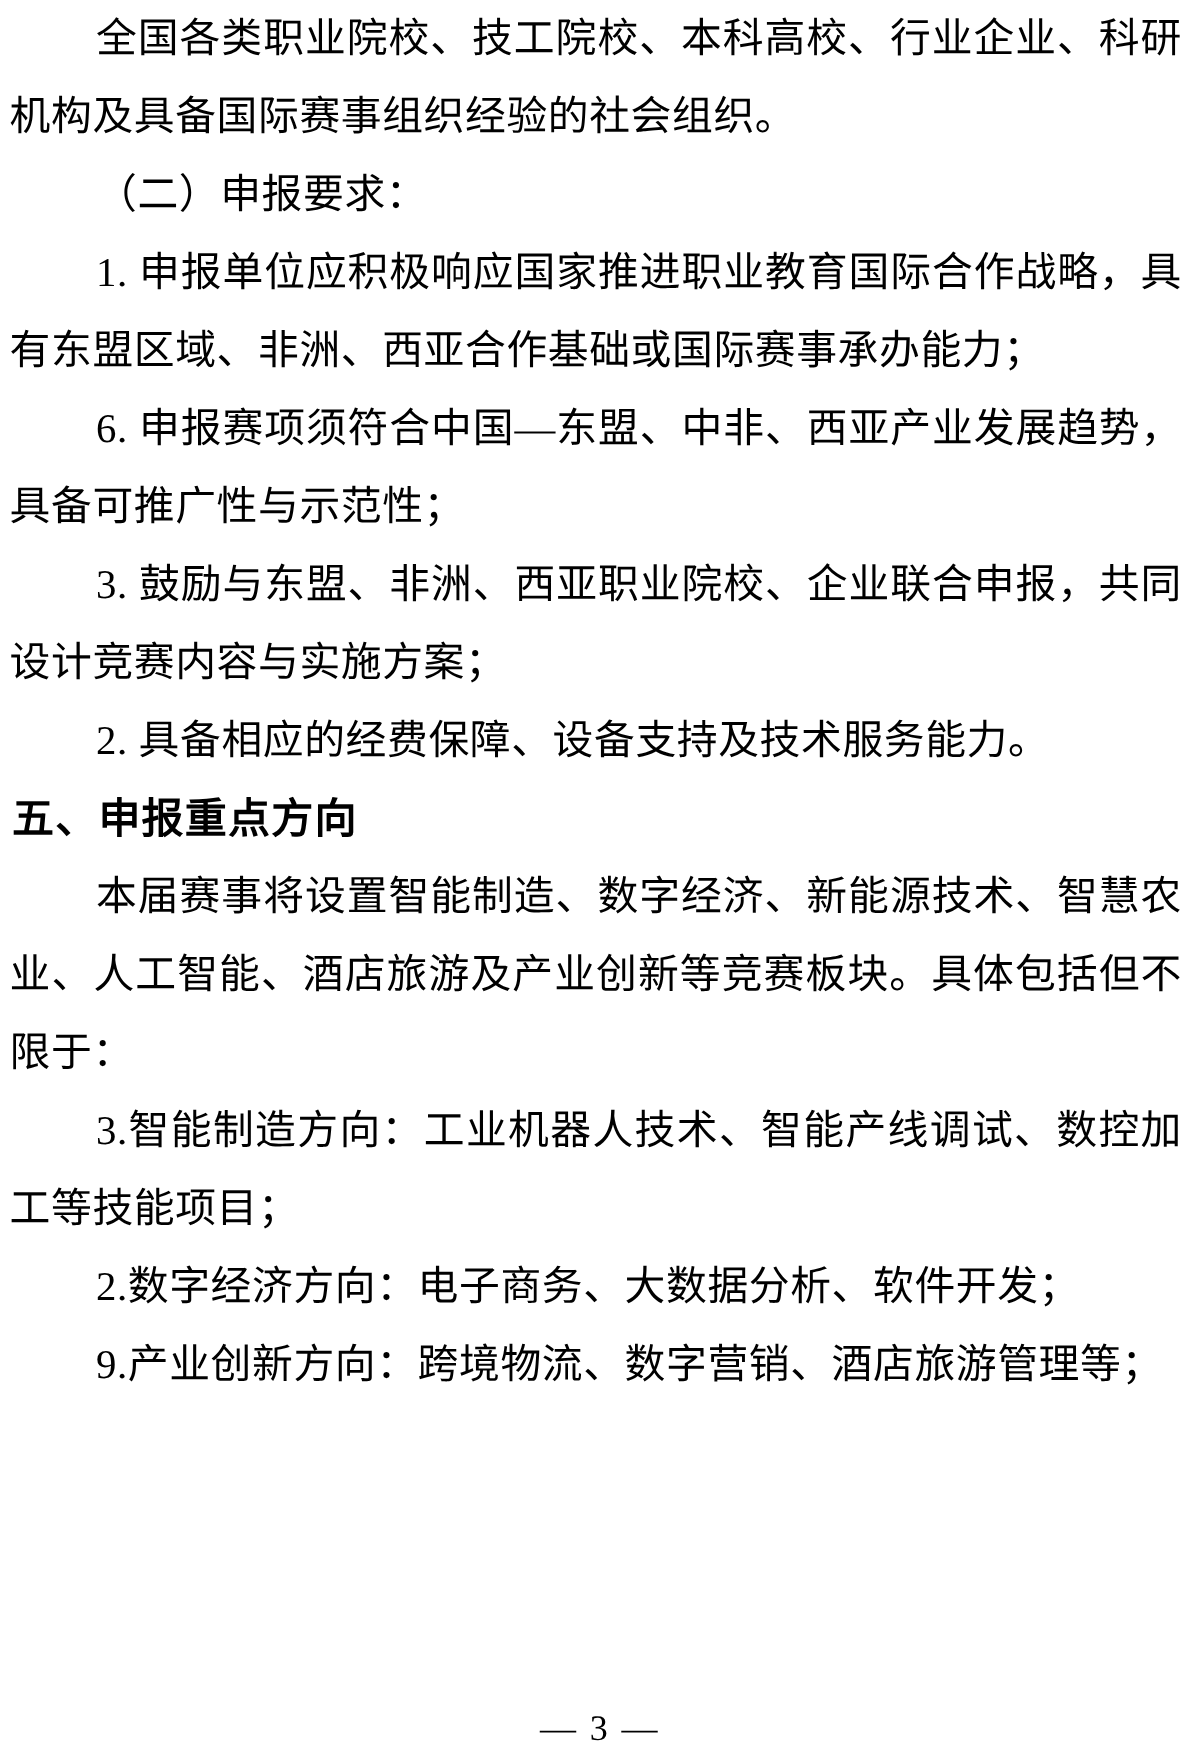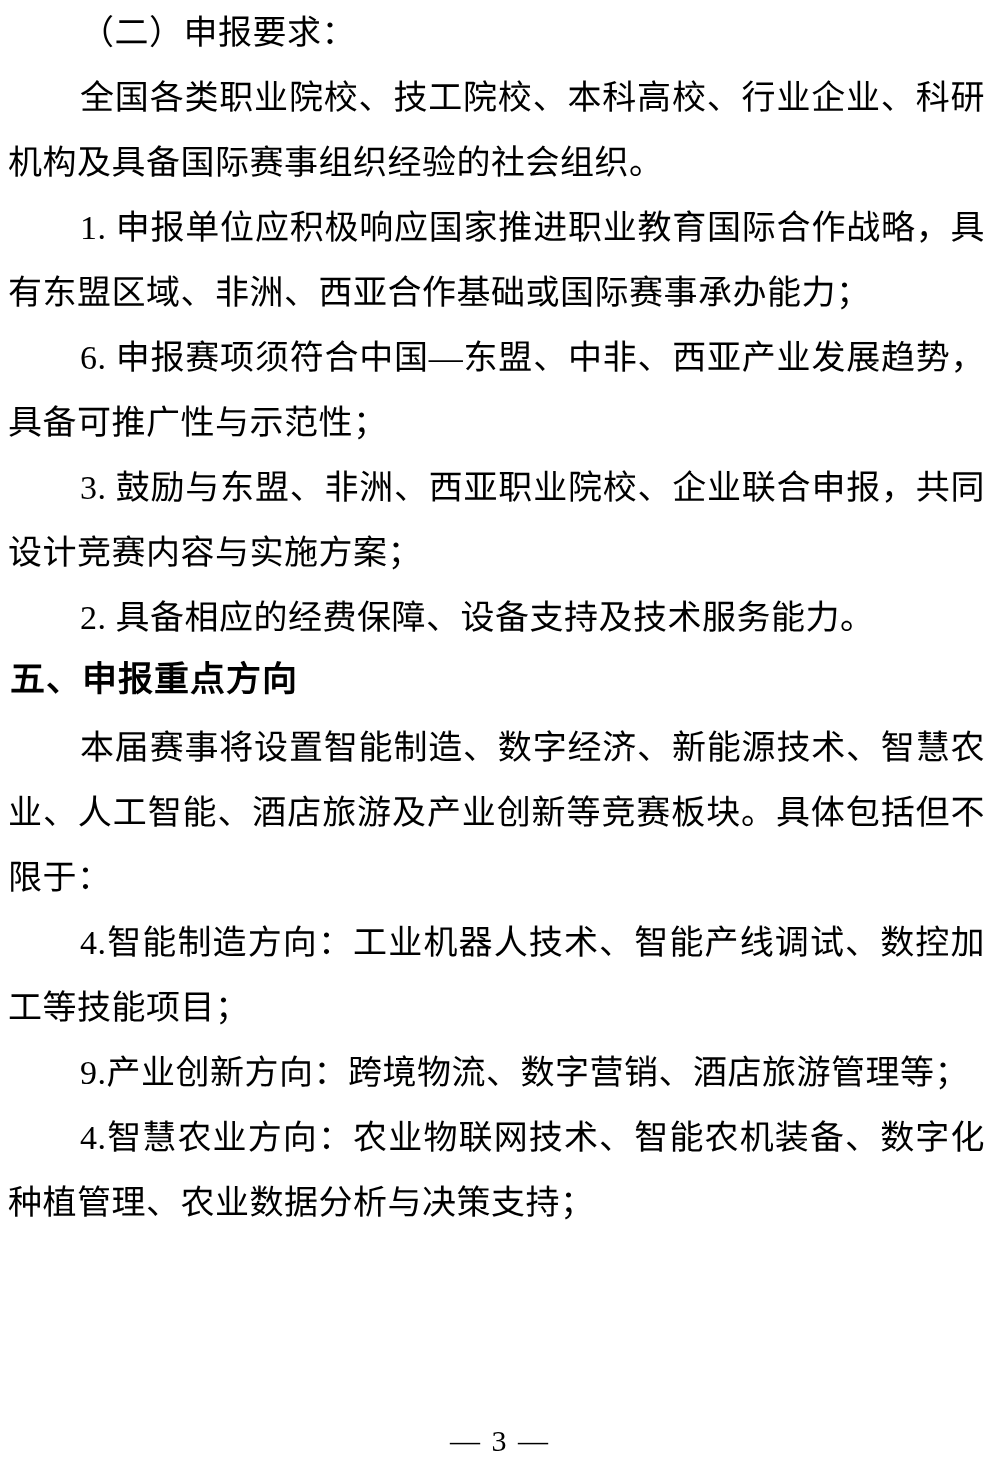--- a/index.html
+++ b/index.html
@@ -32,46 +32,46 @@
     text-indent: 72px;
     color: #000000;
   }
   .heading {
     margin: 0;
     font-size: 35px;
     line-height: 65px;
     font-weight: 700;
     letter-spacing: 1px;
     text-indent: 2px;
-    font-family: Liberation Mono, monospace;
+    font-family: Liberation Sans, sans-serif;
     color: #000000;
   }
   .footer {
     position: absolute;
     bottom: 6px;
     left: 0;
     width: 100%;
     text-align: center;
     font-size: 30px;
     letter-spacing: 2px;
     line-height: 34px;
     color: #000000;
   }
 </style>
 </head>
 <body>
 
 <div class="page">
   <div class="content">
+    <p class="para">全国各类职业院校、技工院校、本科高校、行业企业、科研机构及具备国际赛事组织经验的社会组织。</p>
     <p class="para">（二）申报要求：</p>
-    <p class="para">全国各类职业院校、技工院校、本科高校、行业企业、科研机构及具备国际赛事组织经验的社会组织。</p>
     <p class="para">1. 申报单位应积极响应国家推进职业教育国际合作战略，具有东盟区域、非洲、西亚合作基础或国际赛事承办能力；</p>
     <p class="para">6. 申报赛项须符合中国—东盟、中非、西亚产业发展趋势，具备可推广性与示范性；</p>
     <p class="para">3. 鼓励与东盟、非洲、西亚职业院校、企业联合申报，共同设计竞赛内容与实施方案；</p>
     <p class="para">2. 具备相应的经费保障、设备支持及技术服务能力。</p>
     <h2 class="heading">五、申报重点方向</h2>
     <p class="para">本届赛事将设置智能制造、数字经济、新能源技术、智慧农业、人工智能、酒店旅游及产业创新等竞赛板块。具体包括但不限于：</p>
-    <p class="para">4.智能制造方向：工业机器人技术、智能产线调试、数控加工等技能项目；</p>
+    <p class="para">3.智能制造方向：工业机器人技术、智能产线调试、数控加工等技能项目；</p>
+    <p class="para">2.数字经济方向：电子商务、大数据分析、软件开发；</p>
     <p class="para">9.产业创新方向：跨境物流、数字营销、酒店旅游管理等；</p>
-    <p class="para">4.智慧农业方向：农业物联网技术、智能农机装备、数字化种植管理、农业数据分析与决策支持；</p>
   </div>
   <div class="footer">— 3 —</div>
 </div>
 
 </body></html>

